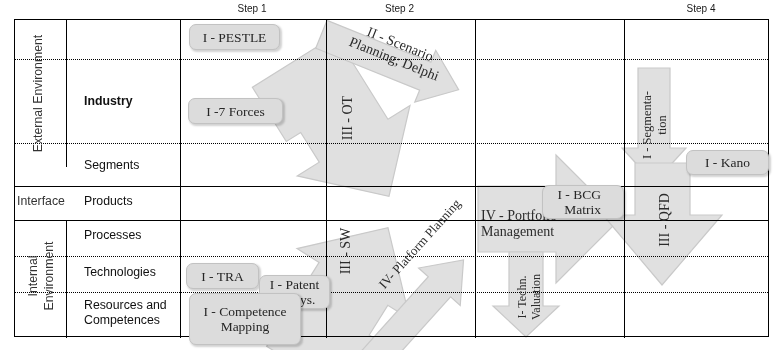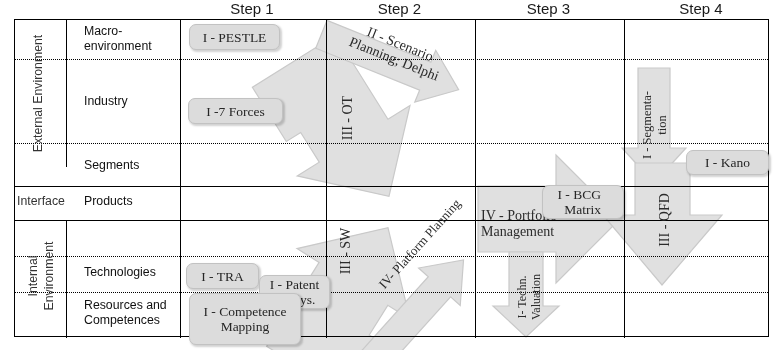--- a/index.html
+++ b/index.html
@@ -17,21 +17,21 @@
   }
 
   
   .step-label {
     position: absolute;
     top: 2px;
     height: 14px;
     line-height: 14px;
     text-align: center;
     font-family: "Liberation Sans", sans-serif;
-    font-size: 15px;
+    font-size: 10px;
     color: #1a1a1a;
     white-space: nowrap;
   }
 
   
   #grid {
     position: absolute;
     left: 14px;
     top: 19px;
     width: 755px;
@@ -125,21 +125,20 @@
     font-family: "Liberation Serif", serif;
   }
 </style>
 </head>
 <body>
 
 <div id="page">
 
   <div class="step-label" style="left:179px;width:146px;">Step 1</div>
   <div class="step-label" style="left:325px;width:149px;">Step 2</div>
-  <div class="step-label" style="left:474px;width:149px;">Step 3</div>
   <div class="step-label" style="left:628px;width:146px;">Step 4</div>
 
   <svg id="arrows" viewBox="0 0 783 350">
 
     <g>
       <polygon points="287,44 385,44 385,143 411,143 345,209 278,143 304,143 304,108 287,108" transform="rotate(-32 345 126)" fill="#e0e0e0" stroke="#c9c9c9" stroke-width="1.2"></polygon>
     </g>
 
     <g>
       <polygon points="316,47 428,47 428,34 464,62 428,90 428,77 316,77" transform="rotate(22 390 62)" fill="#e0e0e0" stroke="#c9c9c9" stroke-width="1.2"></polygon>
@@ -222,23 +221,22 @@
     <div class="vline" style="left:165px; height:318px;"></div>
     <div class="vline" style="left:311px; height:318px;"></div>
     <div class="vline" style="left:460px; height:318px;"></div>
     <div class="vline" style="left:609px; height:318px;"></div>
 
     <div class="grouplabel rot" style="left:-42px;top:66px;width:130px;">External Environment</div>
     <div class="grouplabel" style="left:2px;top:174px;width:48px;">Interface</div>
     <div class="grouplabel rot" style="left:-24px;top:240px;width:100px;white-space:pre-line;line-height:16px;">Internal
 Environment</div>
 
-    <div class="rowlabel" style="left:69px;top:4px;white-space:pre-line;">Macro-
-environment</div>
-    <div class="rowlabel" style="left:69px;top:74px;">Industry</div>
+    <div class="rowlabel" style="left:69px;top:74px;font-weight:bold;">Industry</div>
     <div class="rowlabel" style="left:69px;top:138px;">Segments</div>
     <div class="rowlabel" style="left:69px;top:174px;">Products</div>
+    <div class="rowlabel" style="left:69px;top:208px;">Processes</div>
     <div class="rowlabel" style="left:69px;top:245px;">Technologies</div>
     <div class="rowlabel" style="left:69px;top:278px;white-space:pre-line;">Resources and
 Competences</div>
   </div>
 
 </div>
 
 </body></html>

